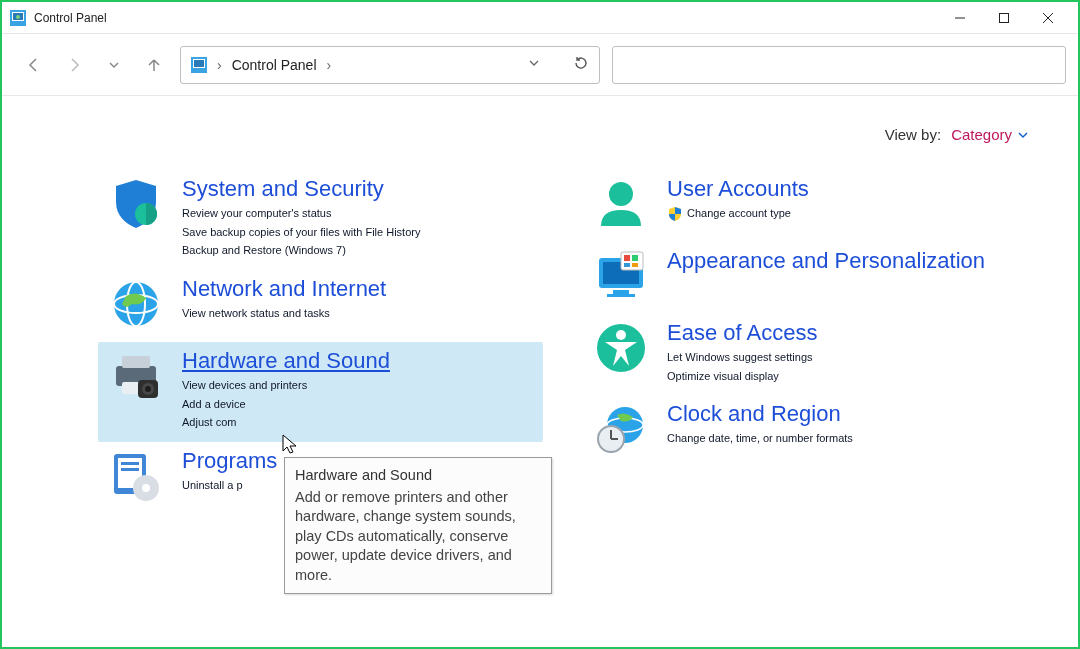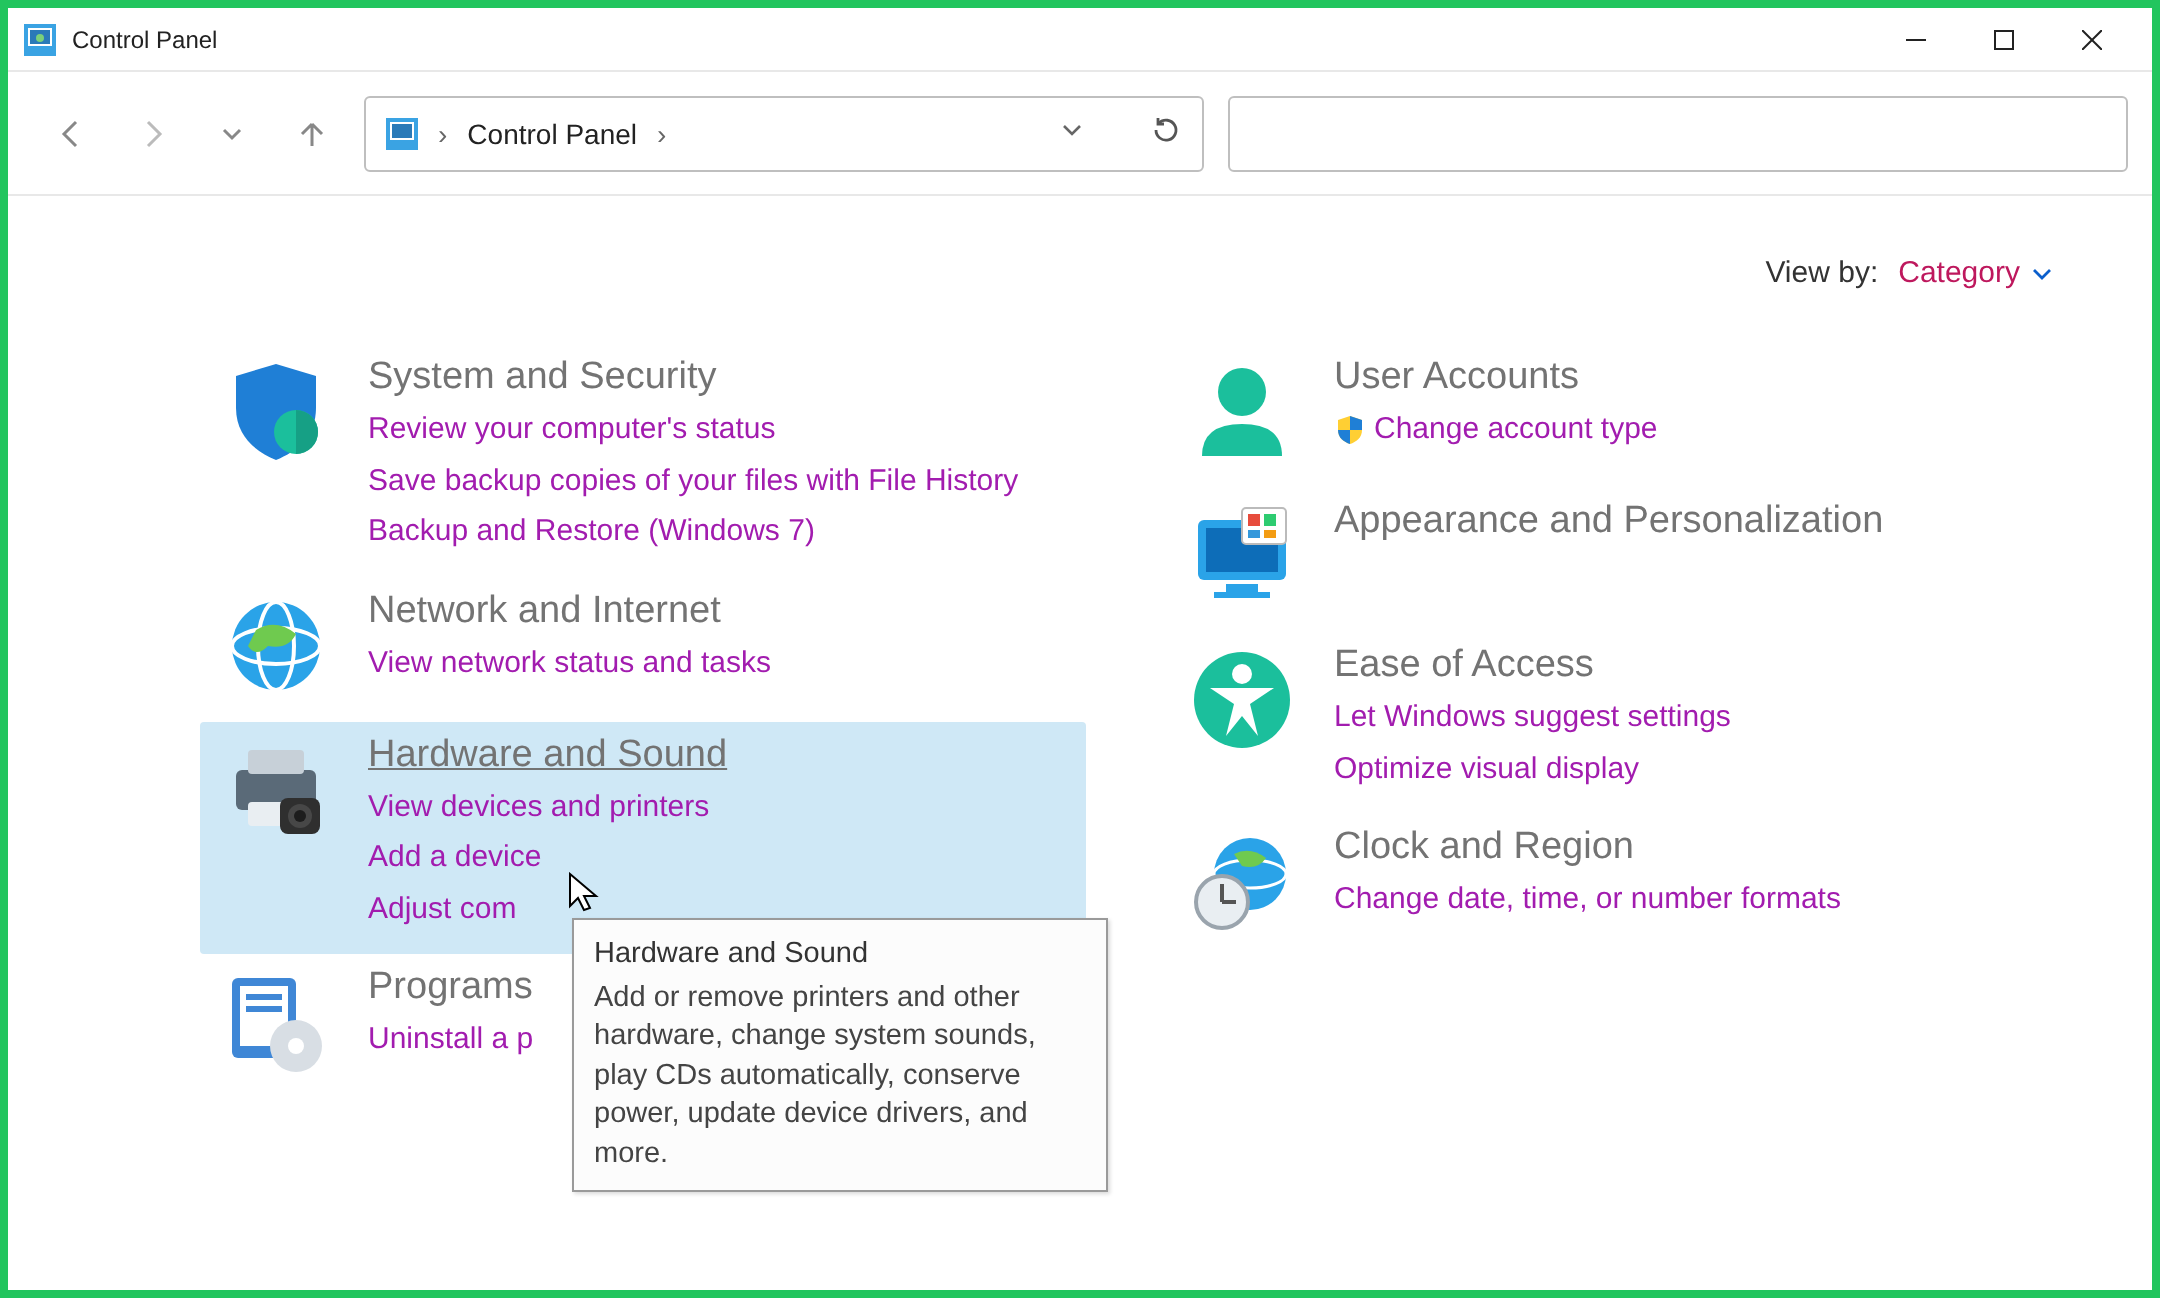--- a/index.html
+++ b/index.html
@@ -1,17 +1,17 @@
 <!DOCTYPE html>
 <html><head>
 <meta charset="utf-8">
 <style>
   * { box-sizing: border-box; }
   html, body { margin: 0; padding: 0; font-family: "Segoe UI", Tahoma, sans-serif; font-size: 14px; color: #222; background: #fff; }
-  .window { width: 1080px; height: 649px; border: 4px solid #22c55e; background: #fff; position: relative; overflow: hidden; }
+  .window { width: 1080px; height: 649px; border: 2px solid #22c55e; background: #fff; position: relative; overflow: hidden; }
   .titlebar { height: 32px; display: flex; align-items: center; padding: 0 8px; border-bottom: 1px solid #e8e8e8; }
   .titlebar .app-icon { width: 16px; height: 16px; margin-right: 8px; display:inline-flex; }
   .titlebar .title { font-size: 12px; }
   .win-controls { margin-left: auto; display: flex; }
   .win-btn { width: 44px; height: 30px; display: flex; align-items: center; justify-content: center; }
   .win-btn svg { width: 10px; height: 10px; }
   .addrbar { height: 62px; display: flex; align-items: center; padding: 0 12px; gap: 12px; border-bottom: 1px solid #e8e8e8; }
   .nav-btn { width: 28px; height: 28px; display: flex; align-items: center; justify-content: center; color: #777; }
   .nav-group { display: flex; align-items: center; gap: 12px; margin-left:6px; }
   .address-box { flex: 0 0 420px; height: 38px; border: 1px solid #bfbfbf; border-radius: 3px; display: flex; align-items: center; padding: 0 10px; gap: 10px; }
@@ -24,23 +24,23 @@
   .page-title { color: #12399c; font-size: 22px; }
   .viewby-row { position:absolute; right:50px; top:30px; font-size:15px; display:flex; align-items:center; gap:10px;margin-left:40px;}
   .viewby-label { color:#333; }
   .viewby-value { color:#be185d; display:flex; align-items:center; gap:6px;}
   .cats { display:flex; gap:40px; margin-top:46px; }
   .col { width: 460px; }
   .cat { display:flex; gap:18px; padding:6px 10px 10px 10px; border-radius:2px; position:relative; }
   .cat.highlight { background:#cfe8f6; }
   .cat-icon { width:56px; height:56px; flex:0 0 56px; display:flex; align-items:center; justify-content:center; }
   .cat-body { flex:1; }
-  .cat-title { color:#737373; font-size:19px; margin-bottom:2px; display:inline-block; }
+  .cat-title { color:#1d4ed8; font-size:22px; margin-bottom:2px; display:inline-block; }
   .cat-title.hovered { text-decoration: underline; }
-  .cat-link { color:#a21caf; font-size:15px; display:block; line-height:1.7; }
+  .cat-link { color:#0f172a; font-size:11px; display:block; line-height:1.7; }
   .shield-badge { display:inline-flex; vertical-align:middle; margin-right:4px; }
   .tooltip { position:absolute; left:282px; top:455px; width:268px; background:#fcfcfc; border:1px solid #9a9a9a; padding:8px 10px; font-size:14.5px; line-height:1.35; color:#444; box-shadow:1px 1px 2px rgba(0,0,0,.15); z-index:5;}
   .tooltip-title { color:#333; margin-bottom:2px; }
   .cursor { position:absolute; left:280px; top:432px; z-index:6; }
 </style>
 </head>
 <body>
 
 <div class="window">
 

